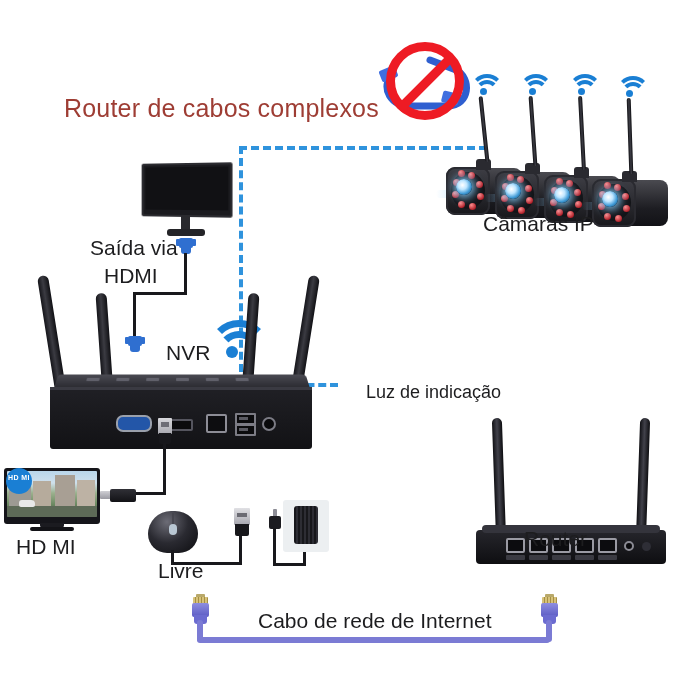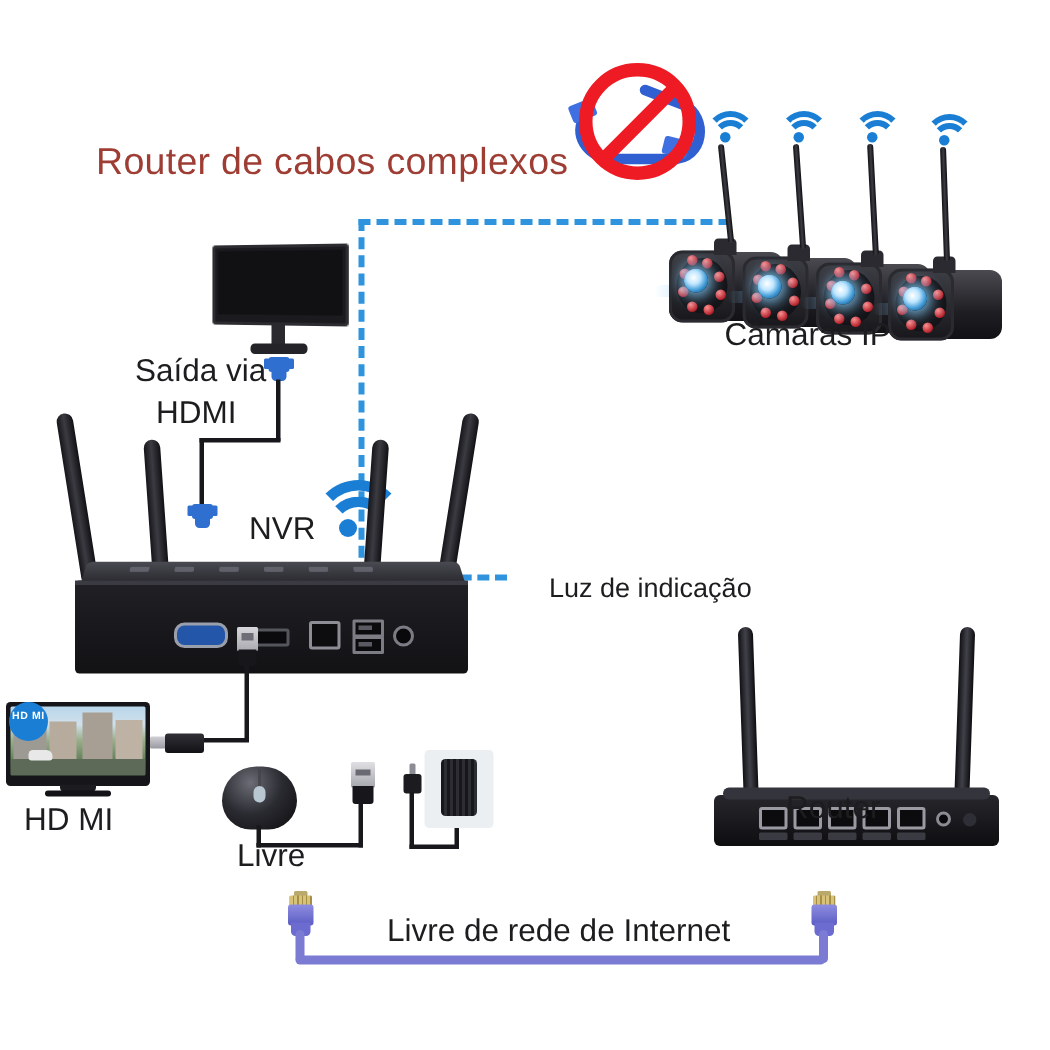--- a/index.html
+++ b/index.html
@@ -423,15 +423,15 @@
   </div>
   <div class="rj45" style="left:541px;top:594px;">
     <div class="clip"></div>
       <div class="gold"></div>
       <div class="shell"></div>
       <div class="boot"></div>
   </div>
   <div class="pwire" style="left:197px;top:620px;width:6px;height:22px;"></div>
   <div class="pwire" style="left:197px;top:637px;width:353px;height:6px;"></div>
   <div class="pwire" style="left:546px;top:620px;width:6px;height:22px;"></div>
-  <div class="lbl l-cabo">Livre de rede de Internet</div>
+  <div class="lbl l-cabo">Cabo de rede de Internet</div>
 
 </div>
 
 </body></html>

